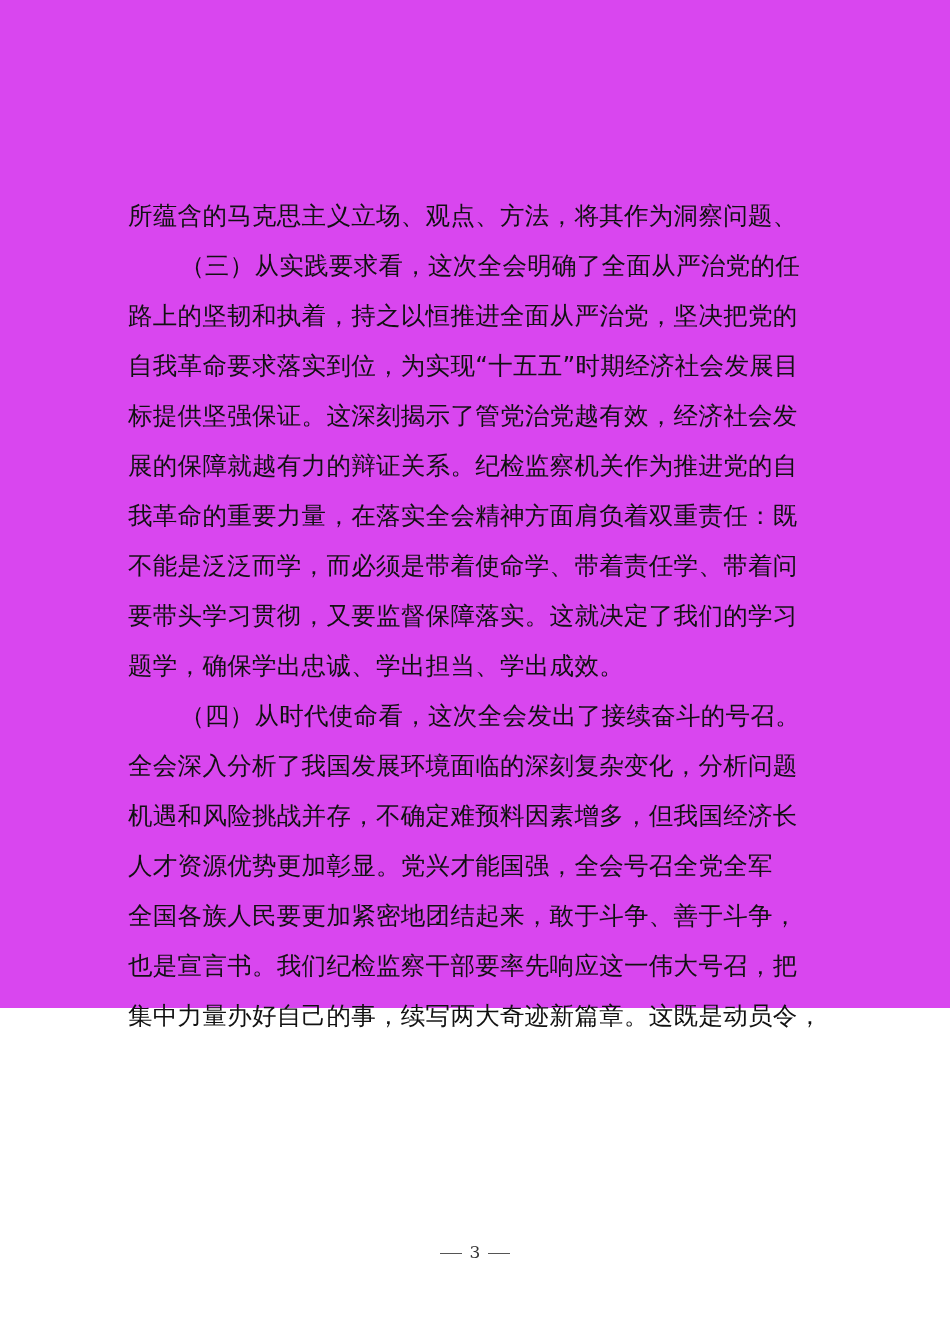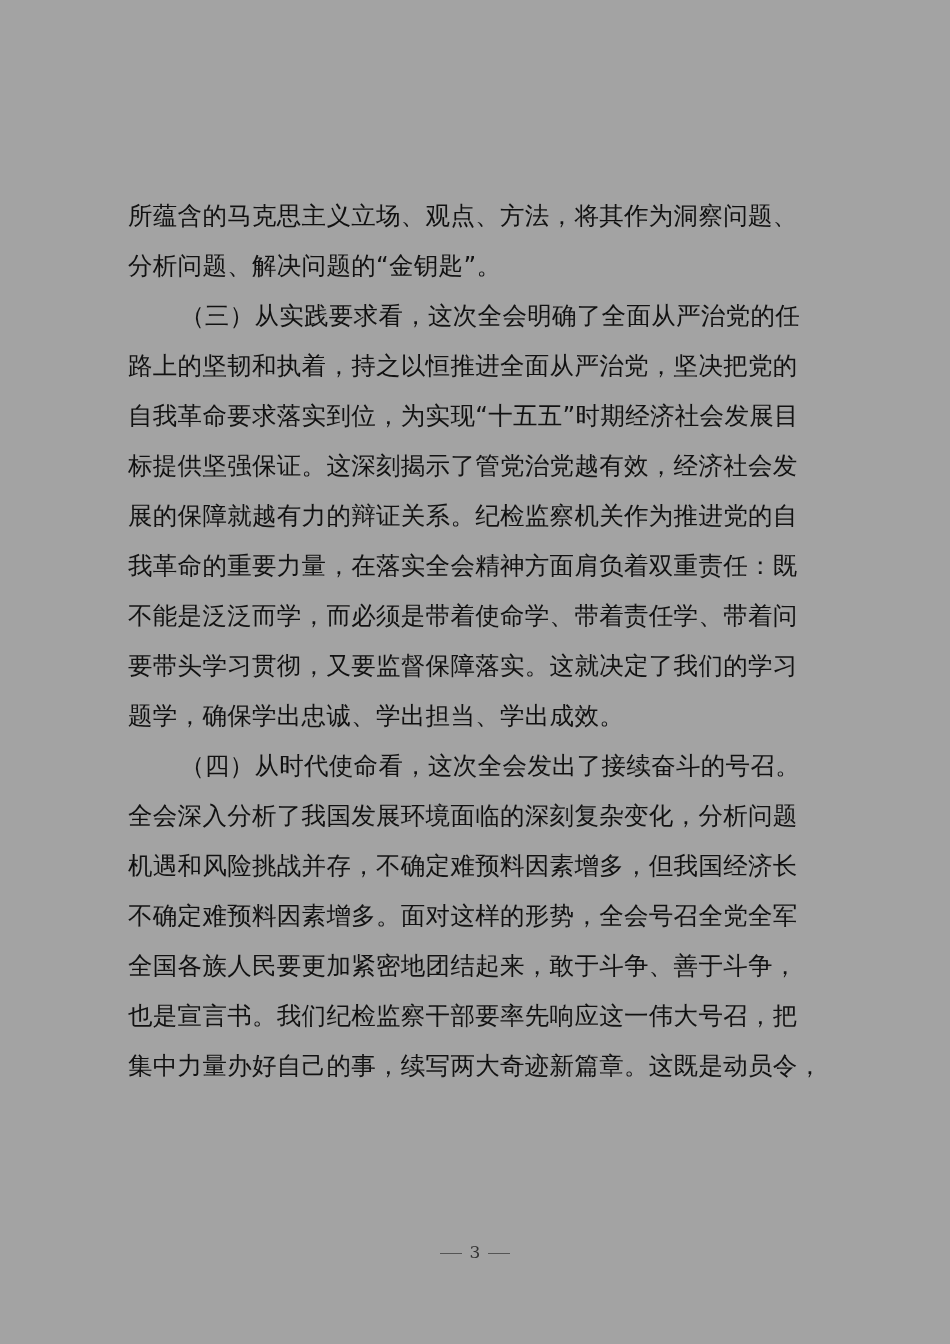--- a/index.html
+++ b/index.html
@@ -11,22 +11,22 @@
       width: 950px;
       height: 1344px;
       position: relative;
       overflow: hidden;
       font-family: "DejaVu Sans", "Liberation Sans", sans-serif;
       color: #111111;
     }
     .page {
       position: absolute;
       left: 0; top: 0;
-      width: 950px; height: 1344px;
-      background: #a3a3a3;
+      width: 950px; height: 1008px;
+      background: #d946ef;
     }
     .body-text {
       position: absolute;
       left: 128px;
       top: 191px;
       width: 716px;
     }
     .line {
       height: 50px;
       line-height: 50px;
@@ -61,23 +61,20 @@
   </style>
 </head>
 <body>
 
 <div class="page">
 
   <div class="body-text">
     <div class="line">
       <span>所蕴含的马克思主义立场、观点、方法，将其作为洞察问题、</span>
     </div>
-    <div class="line">
-      <span>分析问题、解决问题的“金钥匙”。</span>
-    </div>
     <div class="line indent">
       <span class="bold">（三）从实践要求看，这次全会明确了全面从严治党的任</span>
     </div>
     <div class="line">
       <span>路上的坚韧和执着，持之以恒推进全面从严治党，坚决把党的</span>
     </div>
     <div class="line">
       <span>自我革命要求落实到位，为实现“十五五”时期经济社会发展目</span>
     </div>
     <div class="line">
@@ -101,21 +98,21 @@
     <div class="line indent">
       <span class="bold">（四）从时代使命看，这次全会发出了接续奋斗的号召。</span>
     </div>
     <div class="line">
       <span>全会深入分析了我国发展环境面临的深刻复杂变化，分析问题</span>
     </div>
     <div class="line">
       <span>机遇和风险挑战并存，不确定难预料因素增多，但我国经济长</span>
     </div>
     <div class="line">
-      <span>不确定难预料因素增多。面对这样的形势，全会号召全党全军</span>
+      <span>人才资源优势更加彰显。党兴才能国强，全会号召全党全军</span>
     </div>
     <div class="line">
       <span>全国各族人民要更加紧密地团结起来，敢于斗争、善于斗争，</span>
     </div>
     <div class="line">
       <span>也是宣言书。我们纪检监察干部要率先响应这一伟大号召，把</span>
     </div>
     <div class="line">
       <span>集中力量办好自己的事，续写两大奇迹新篇章。这既是动员令，</span>
     </div>

